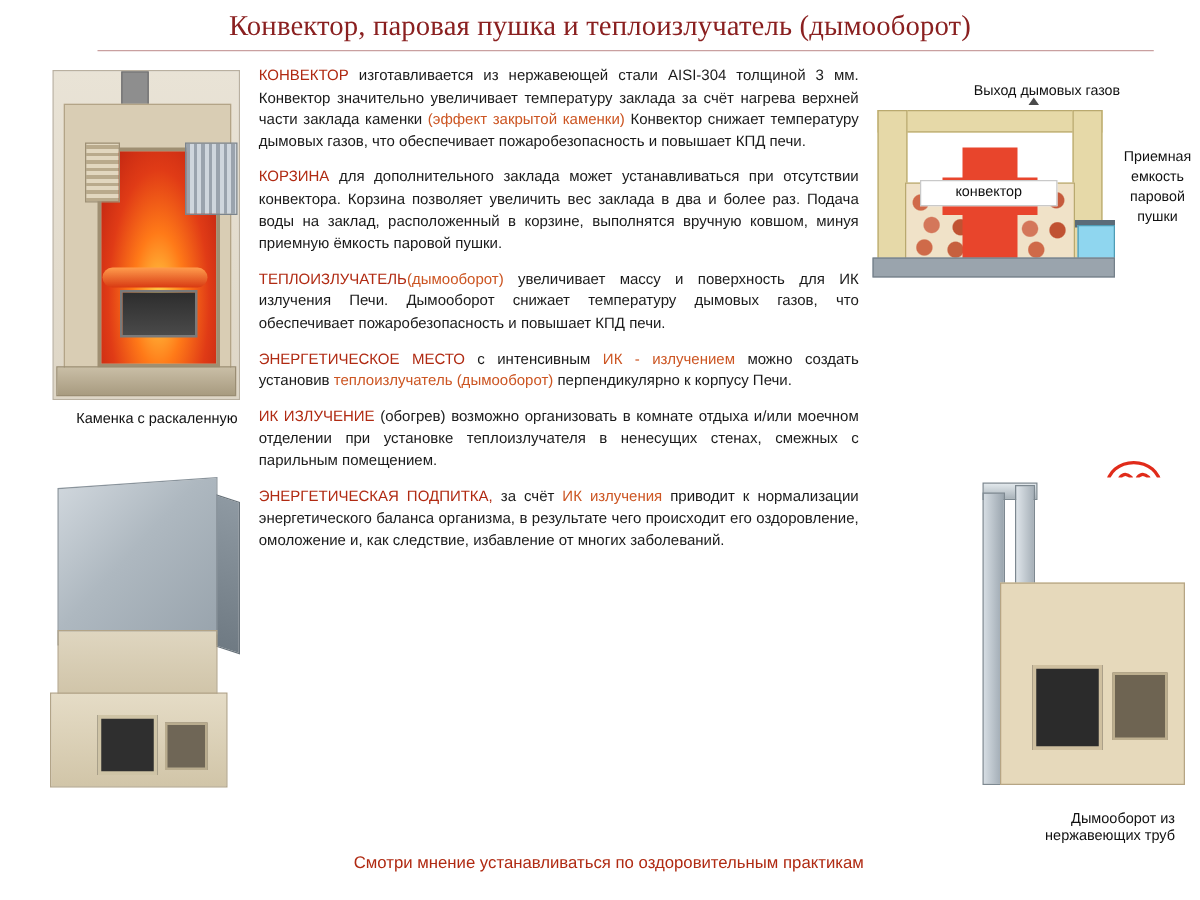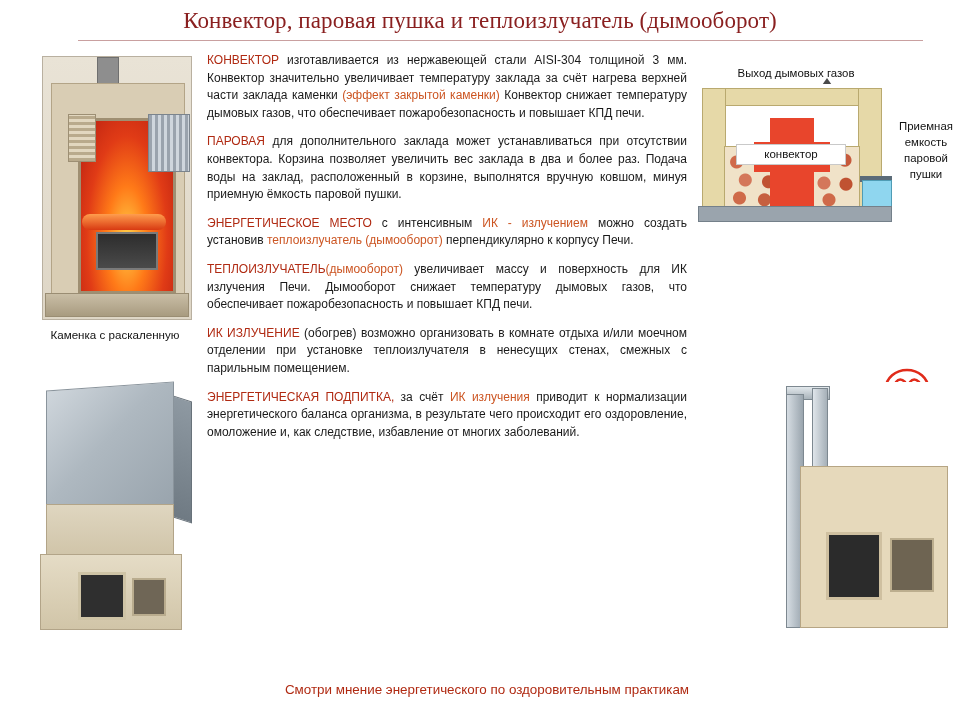--- a/index.html
+++ b/index.html
@@ -67,21 +67,21 @@
     width: 560px;
     font-size: 13.4px;
     color: #b02a12;
     text-align: center;
   }
   
   .caption {
     position: absolute;
     font-size: 11.6px;
     color: #111;
-    text-align: center;
+    text-align: right;
     line-height: 14px;
   }
   .cap-konv { left: 40px; top: 328px; width: 150px; }
   .cap-pech  { left: 30px; top: 648px; width: 170px; }
   .cap-dymo  { left: 780px; top: 648px; width: 160px; }
   .cap-vyhod { left: 696px; top: 66px; width: 200px; font-size: 11.4px; }
   .cap-priem { left: 892px; top: 118px; width: 68px; text-align: center; font-size: 11.4px; line-height: 16px; }
   
   .fig1 {
     position: absolute;
@@ -283,29 +283,29 @@
   </div>
 
   <div class="textcol">
 
     <div class="para">
       <span class="kw">КОНВЕКТОР</span><span class="blk"> изготавливается из нержавеющей стали AISI-304 толщиной 3 мм. Конвектор значительно увеличивает температуру заклада за счёт нагрева верхней части заклада каменки </span><span class="kw-or">(эффект закрытой каменки)</span><span class="blk"> Конвектор снижает температуру дымовых газов, что обеспечивает пожаробезопасность и повышает КПД печи.</span>
     </div>
 
 
     <div class="para">
-      <span class="kw">ПАРОВАЯ</span><span class="blk"> для дополнительного заклада может устанавливаться при отсутствии конвектора. Корзина позволяет увеличить вес заклада в два и более раз. Подача воды на заклад, расположенный в корзине, выполнятся вручную ковшом, минуя приемную ёмкость паровой пушки.</span>
+      <span class="kw">КОРЗИНА</span><span class="blk"> для дополнительного заклада может устанавливаться при отсутствии конвектора. Корзина позволяет увеличить вес заклада в два и более раз. Подача воды на заклад, расположенный в корзине, выполнятся вручную ковшом, минуя приемную ёмкость паровой пушки.</span>
+    </div>
+
+    <div class="para">
+      <span class="kw">ТЕПЛОИЗЛУЧАТЕЛЬ</span><span class="kw-or">(дымооборот)</span><span class="blk"> увеличивает массу и поверхность для ИК излучения Печи. Дымооборот снижает температуру дымовых газов, что обеспечивает пожаробезопасность и повышает КПД печи.</span>
     </div>
 
     <div class="para">
       <span class="kw">ЭНЕРГЕТИЧЕСКОЕ МЕСТО</span><span class="blk"> с интенсивным </span><span class="kw-or">ИК - излучением</span><span class="blk"> можно создать установив </span><span class="kw-or">теплоизлучатель (дымооборот)</span><span class="blk"> перпендикулярно к корпусу Печи.</span>
-    </div>
-
-    <div class="para">
-      <span class="kw">ТЕПЛОИЗЛУЧАТЕЛЬ</span><span class="kw-or">(дымооборот)</span><span class="blk"> увеличивает массу и поверхность для ИК излучения Печи. Дымооборот снижает температуру дымовых газов, что обеспечивает пожаробезопасность и повышает КПД печи.</span>
     </div>
 
     <div class="para">
       <span class="kw">ИК ИЗЛУЧЕНИЕ</span><span class="blk"> (обогрев) возможно организовать в комнате отдыха и/или моечном отделении при установке теплоизлучателя в ненесущих стенах, смежных с парильным помещением.</span>
     </div>
 
     <div class="para">
       <span class="kw">ЭНЕРГЕТИЧЕСКАЯ ПОДПИТКА,</span><span class="blk"> за счёт </span><span class="kw-or">ИК излучения</span><span class="blk"> приводит к нормализации  энергетического баланса организма, в результате чего происходит его оздоровление,   омоложение и, как следствие, избавление от многих заболеваний.</span>
     </div>
 
@@ -343,16 +343,17 @@
   </div>
 
   <div class="fig4">
     <div class="f4-pipetop"></div>
     <div class="f4-pipe1"></div>
     <div class="f4-pipe2"></div>
     <div class="f4-brick"></div>
     <div class="f4-door"></div>
     <div class="f4-hole"></div>
   </div>
-
-  <div class="footnote">Смотри мнение энергетического по оздоровительным практикам</div>
+  <div class="caption cap-dymo">Дымооборот из нержавеющих труб</div>
+
+  <div class="footnote">Смотри мнение устанавливаться по оздоровительным практикам</div>
 
 </div>
 
 </body></html>

